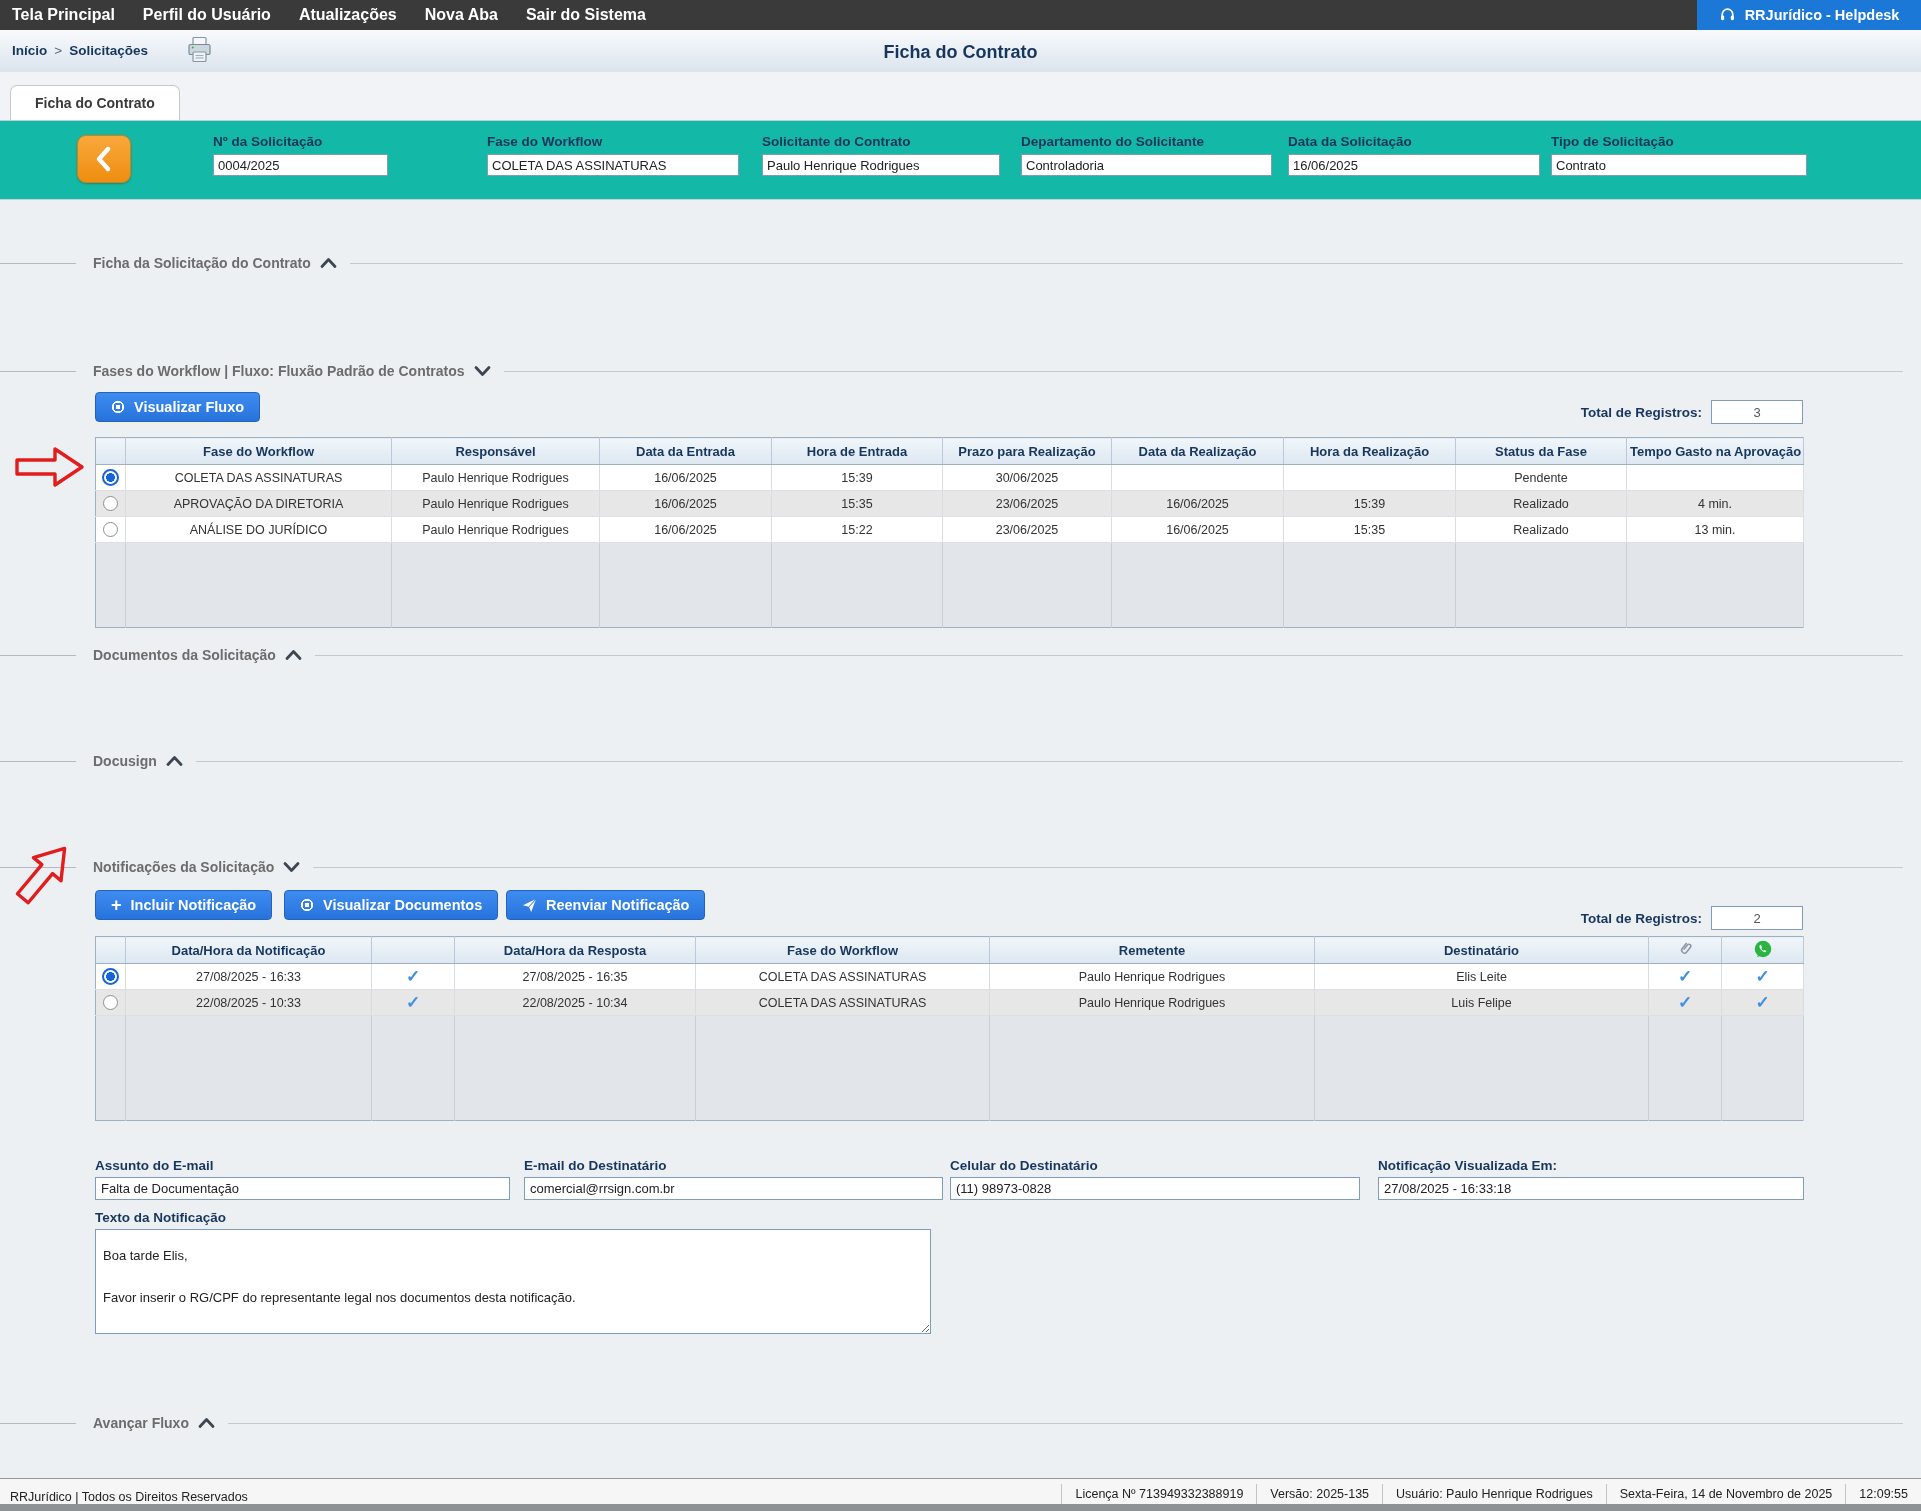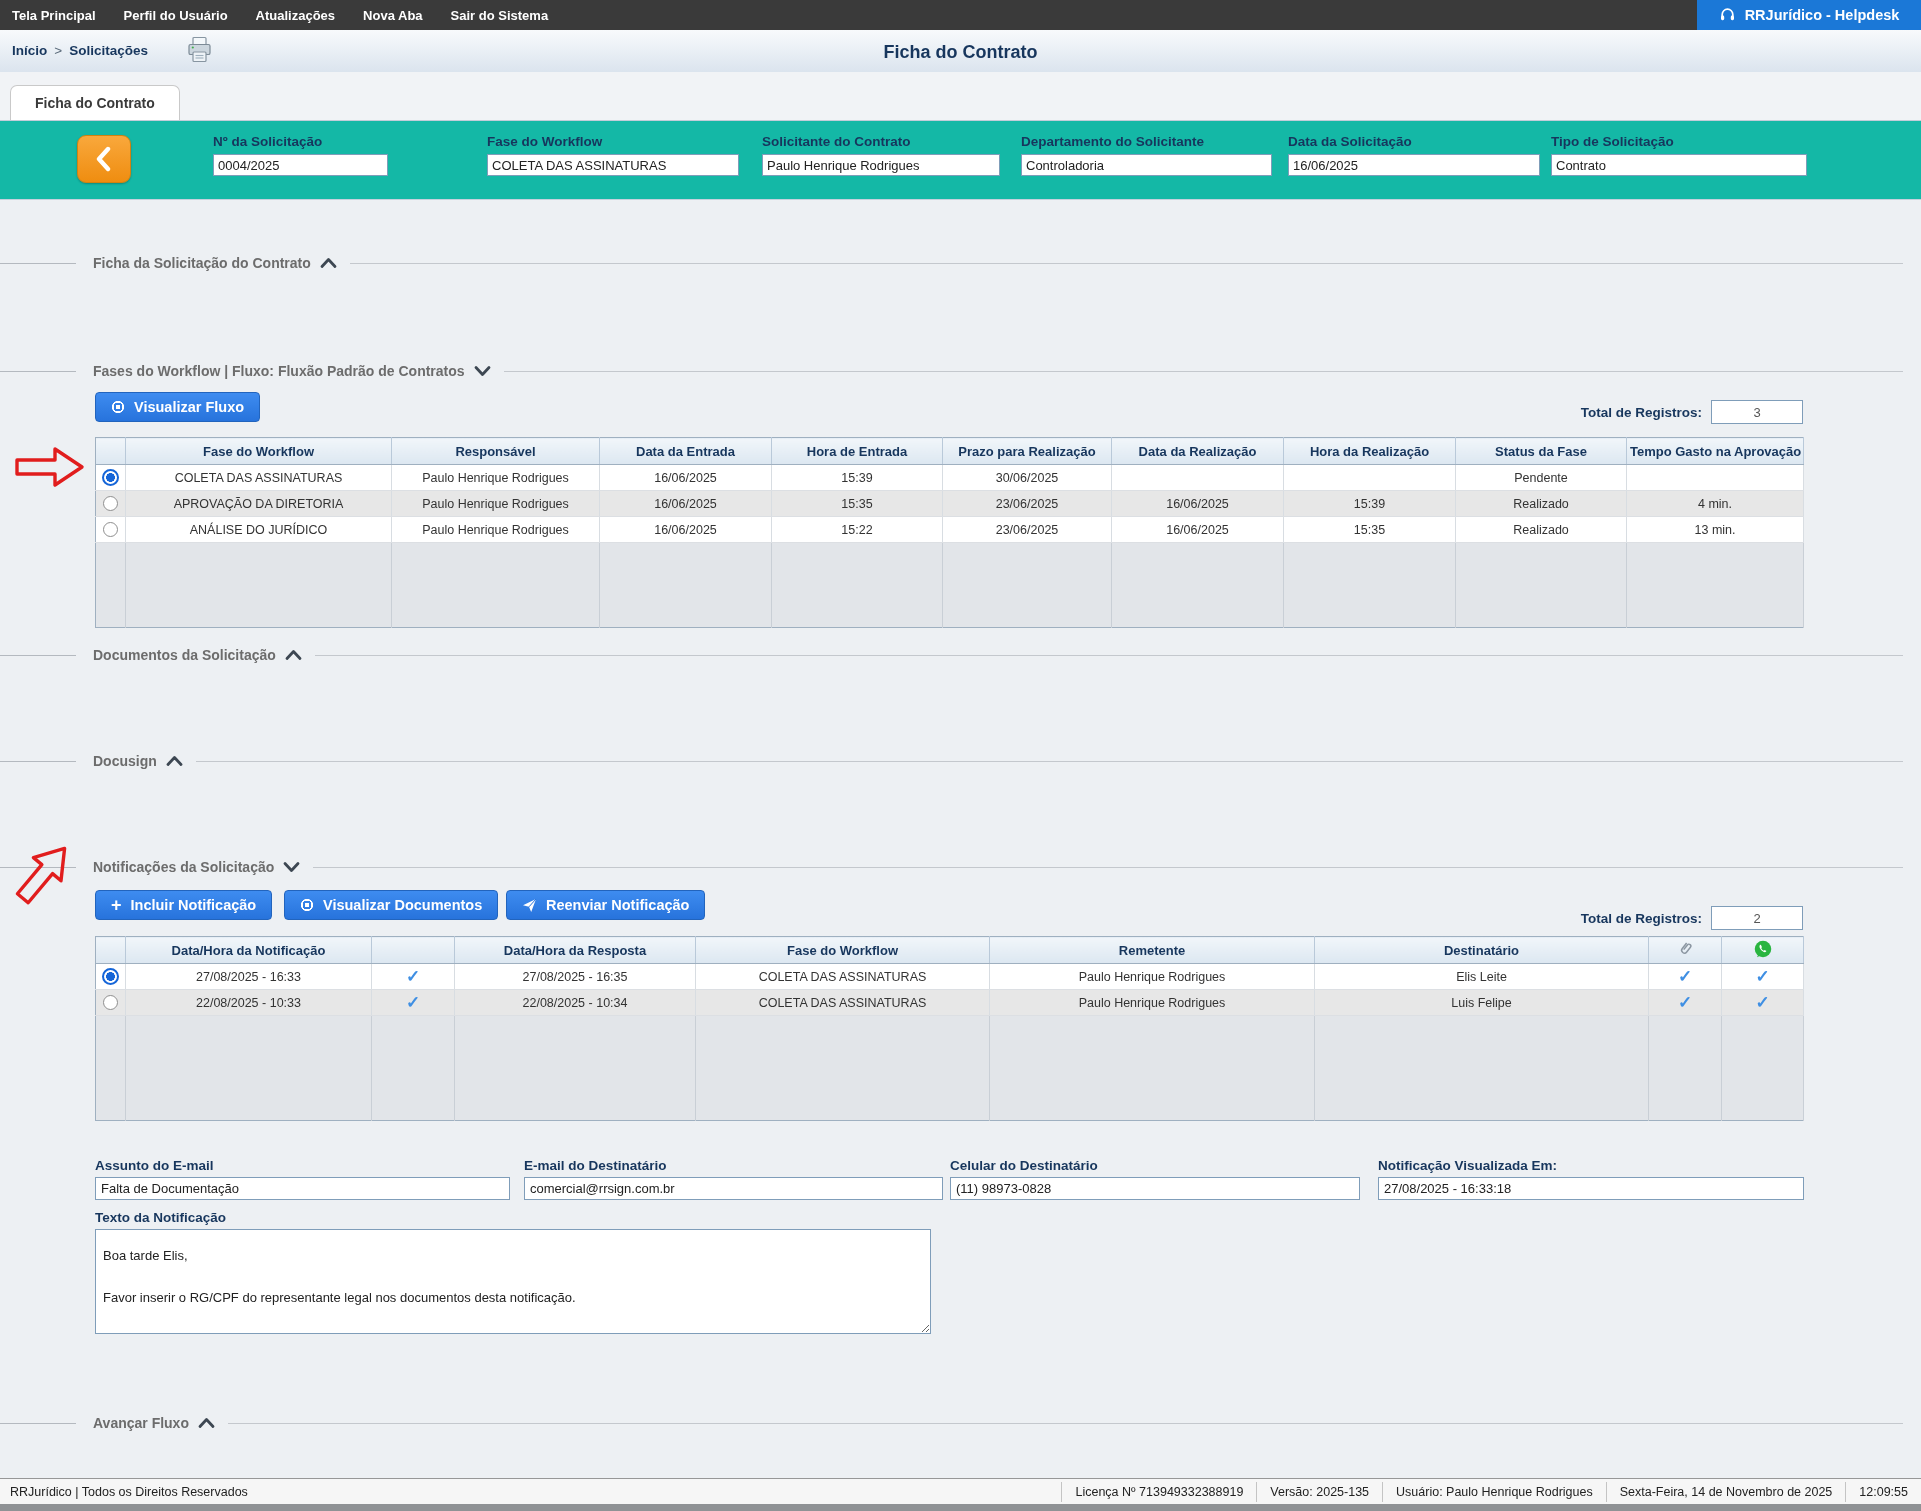--- a/index.html
+++ b/index.html
@@ -2,21 +2,21 @@
 <html><head>
 <meta charset="utf-8">
 <style>
   html,body{margin:0;padding:0;background:#c9ccd0;}
   #screen{position:relative;width:1921px;height:1511px;background:#edf0f3;overflow:hidden;
           font-family:"Liberation Sans",sans-serif;-webkit-font-smoothing:antialiased;}
 
   
   .topbar{position:absolute;top:0;left:0;width:100%;height:30px;background:#3a3a3a;
           display:flex;align-items:center;gap:28px;padding-left:12px;box-sizing:border-box;}
-  .mi{color:#fff;font-weight:bold;font-size:13px;cursor:pointer;white-space:nowrap;}
+  .mi{color:#fff;font-weight:bold;font-size:16px;cursor:pointer;white-space:nowrap;}
   .help{position:absolute;right:0;top:0;height:30px;width:224px;background:#1b78d7;color:#fff;
         font-weight:bold;font-size:14.5px;display:flex;align-items:center;justify-content:center;gap:9px;cursor:pointer;}
 
   
   .crumbbar{position:absolute;top:30px;left:0;width:100%;height:42px;
             background:linear-gradient(#f8fafc,#dbe4ee);border-bottom:1px solid #c2cbd4;}
   .crumbs{position:absolute;left:12px;top:13px;font-size:13.5px;color:#17365d;font-weight:bold;display:flex;gap:7px;align-items:center;}
   .crumbs .sep{color:#5a6a7a;font-weight:normal;}
   .ptitle{position:absolute;left:0;right:0;top:12px;text-align:center;font-size:18px;font-weight:bold;color:#17365d;}
   .printer{position:absolute;left:186px;top:6px;cursor:pointer;}
@@ -78,21 +78,21 @@
   
   .dgroup{position:absolute;}
   .dgroup label{display:block;font-size:13.5px;font-weight:bold;color:#17365d;margin-bottom:4px;white-space:nowrap;}
   .dgroup input{width:100%;height:23px;border:1px solid #7f9db9;background:#fff;font-size:13px;color:#222;
                 font-family:"Liberation Sans",sans-serif;padding:0 5px;box-sizing:border-box;}
   .dgroup textarea{width:100%;height:105px;border:1px solid #7f9db9;background:#fff;font-size:13px;color:#222;
                    font-family:"Liberation Sans",sans-serif;padding:16px 7px;box-sizing:border-box;resize:both;line-height:1.6;}
 
   
   .footer{position:absolute;left:0;top:1478px;width:100%;height:26px;background:#f6f6f6;border-top:1px solid #979797;
-          display:flex;align-items:center;font-size:12.5px;color:#222;box-sizing:border-box;}
+          display:flex;align-items:flex-end;font-size:12.5px;color:#222;box-sizing:border-box;}
   .footer .fl{margin-left:10px;}
   .footer .sp{flex:1;}
   .footer .fc{border-left:1px solid #c4c4c4;padding:3px 13px;white-space:nowrap;}
   .bstrip{position:absolute;left:0;top:1504px;width:100%;height:7px;background:#8f9295;}
 
   .arrow1{position:absolute;left:14px;top:446px;}
   .arrow2{position:absolute;left:8px;top:852px;transform:rotate(-50deg);}
 </style>
 </head>
 <body>

